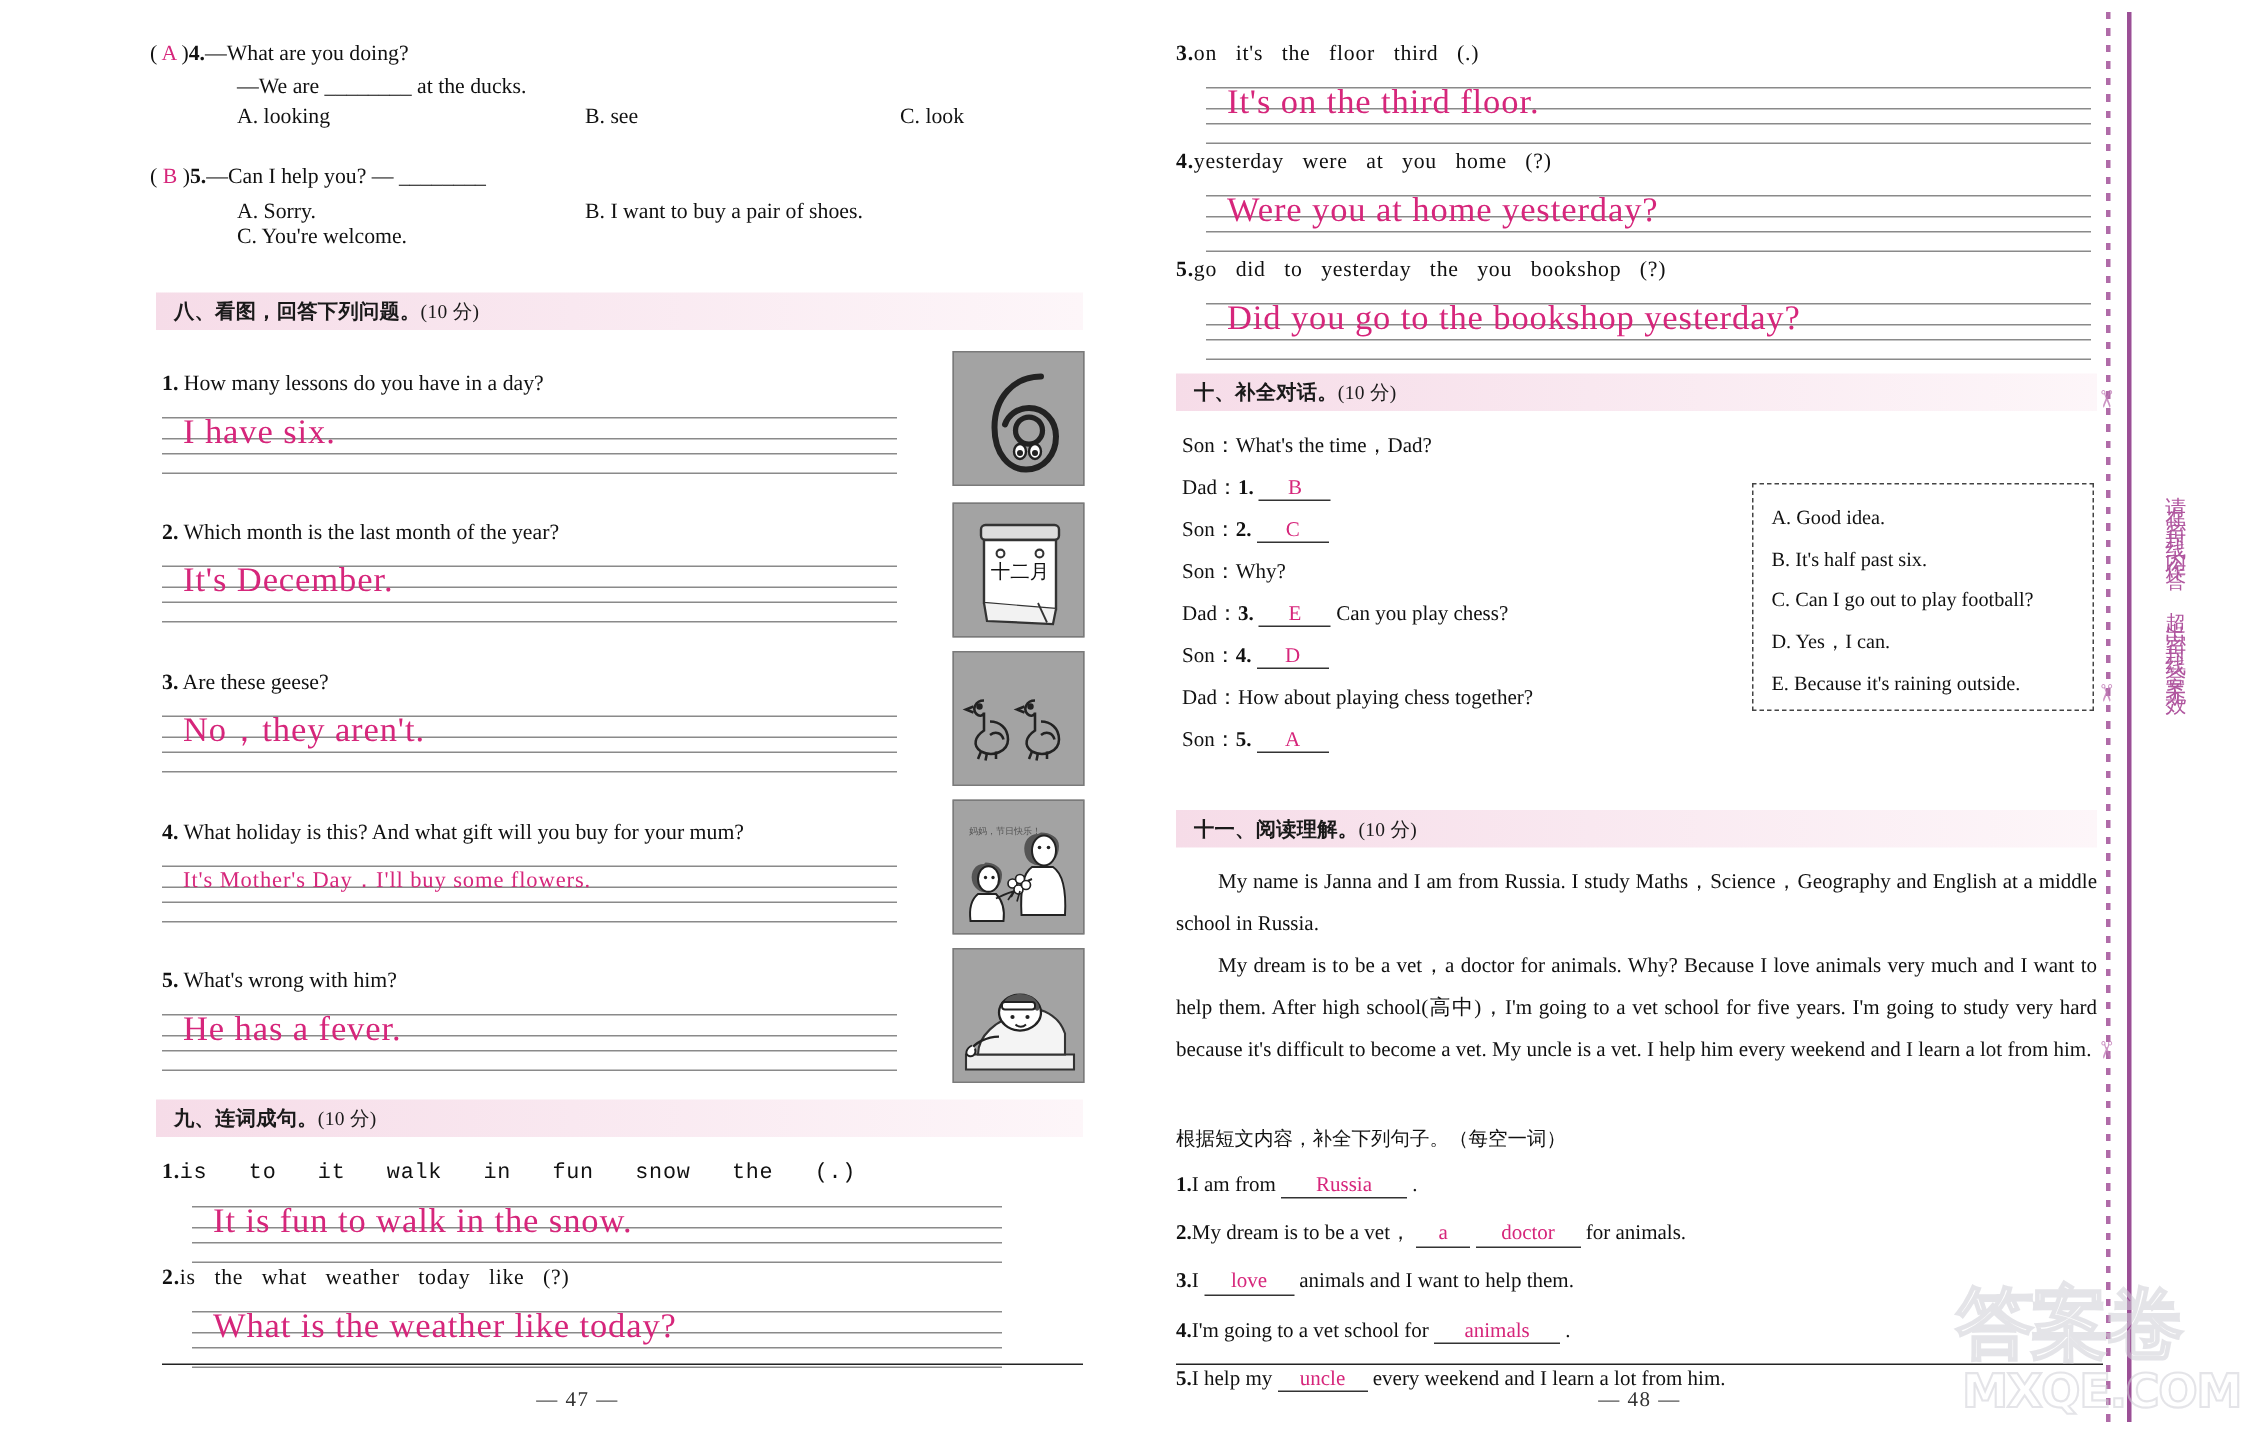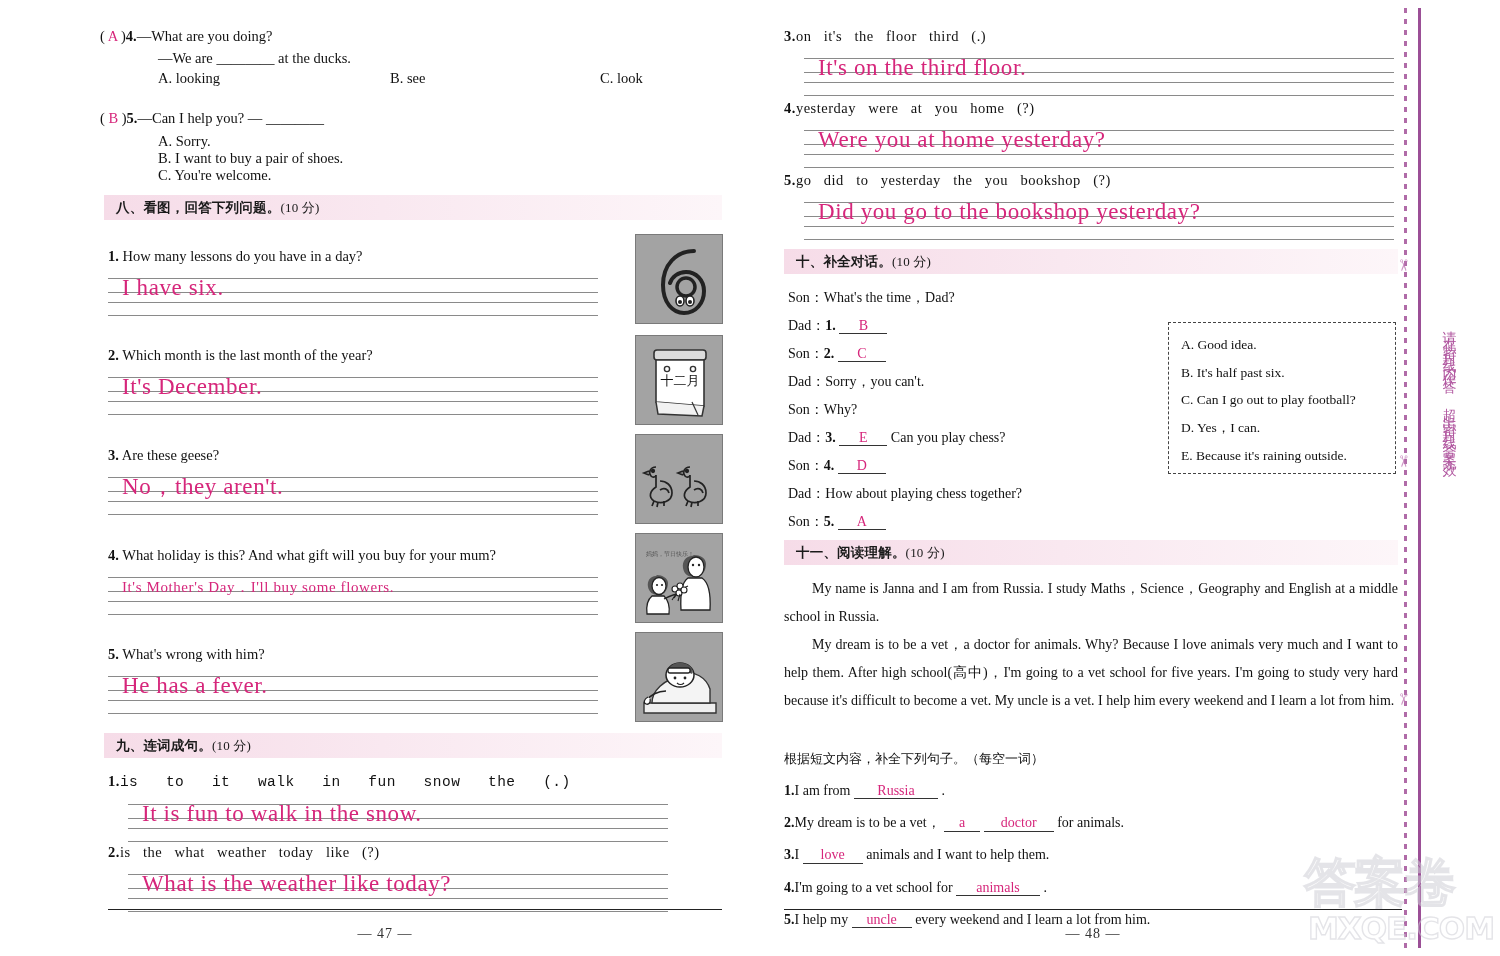--- a/index.html
+++ b/index.html
@@ -180,21 +180,21 @@
       <div class="q" style="margin-left:58px;">—We are ________ at the ducks.</div>
       <div class="choice-row">
         <span class="c1">A. looking</span>
         <span class="c2">B. see</span>
         <span>C. look</span>
       </div>
     </div>
 
     <div style="position:absolute;top:108px;left:0;width:640px;">
       <div class="q"><span class="brk">( <span class="ink">B</span> )</span><span class="qnum">5.</span><span>—Can I help you?    — ________</span></div>
-      <div class="choice-row" style="margin-top:3px;flex-direction:column;">
+      <div class="choice-row" style="margin-top:3px;">
         <span class="c1">A. Sorry.</span>
         <span>B. I want to buy a pair of shoes.</span>
       </div>
       <div class="choice-row">
         <span>C. You're welcome.</span>
       </div>
     </div>
 
     <div class="sec-head" style="position:absolute;top:195px;left:4px;width:618px;">
       <span>八、看图，回答下列问题。</span><span class="pts">(10 分)</span>
@@ -406,21 +406,20 @@
     </div>
 
     <div class="sec-head" style="position:absolute;top:249px;left:6px;width:614px;">
       <span>十、补全对话。</span><span class="pts">(10 分)</span>
     </div>
 
     <div class="dlg" style="position:absolute;top:284px;left:10px;width:380px;">
       <div><span>Son：</span><span>What's the time，Dad?</span></div>
       <div><span>Dad：</span><b>1.</b> <span class="blank-u">B</span></div>
       <div><span>Son：</span><b>2.</b> <span class="blank-u">C</span></div>
-      <div><span>Dad：</span><span>Sorry，you can't.</span></div>
       <div><span>Son：</span><span>Why?</span></div>
       <div><span>Dad：</span><b>3.</b> <span class="blank-u">E</span> <span>Can you play chess?</span></div>
       <div><span>Son：</span><b>4.</b> <span class="blank-u">D</span></div>
       <div><span>Dad：</span><span>How about playing chess together?</span></div>
       <div><span>Son：</span><b>5.</b> <span class="blank-u">A</span></div>
     </div>
 
     <div class="opt-box" style="top:322px;left:390px;width:228px;">
       <div>A. Good idea.</div>
       <div>B. It's half past six.</div>

